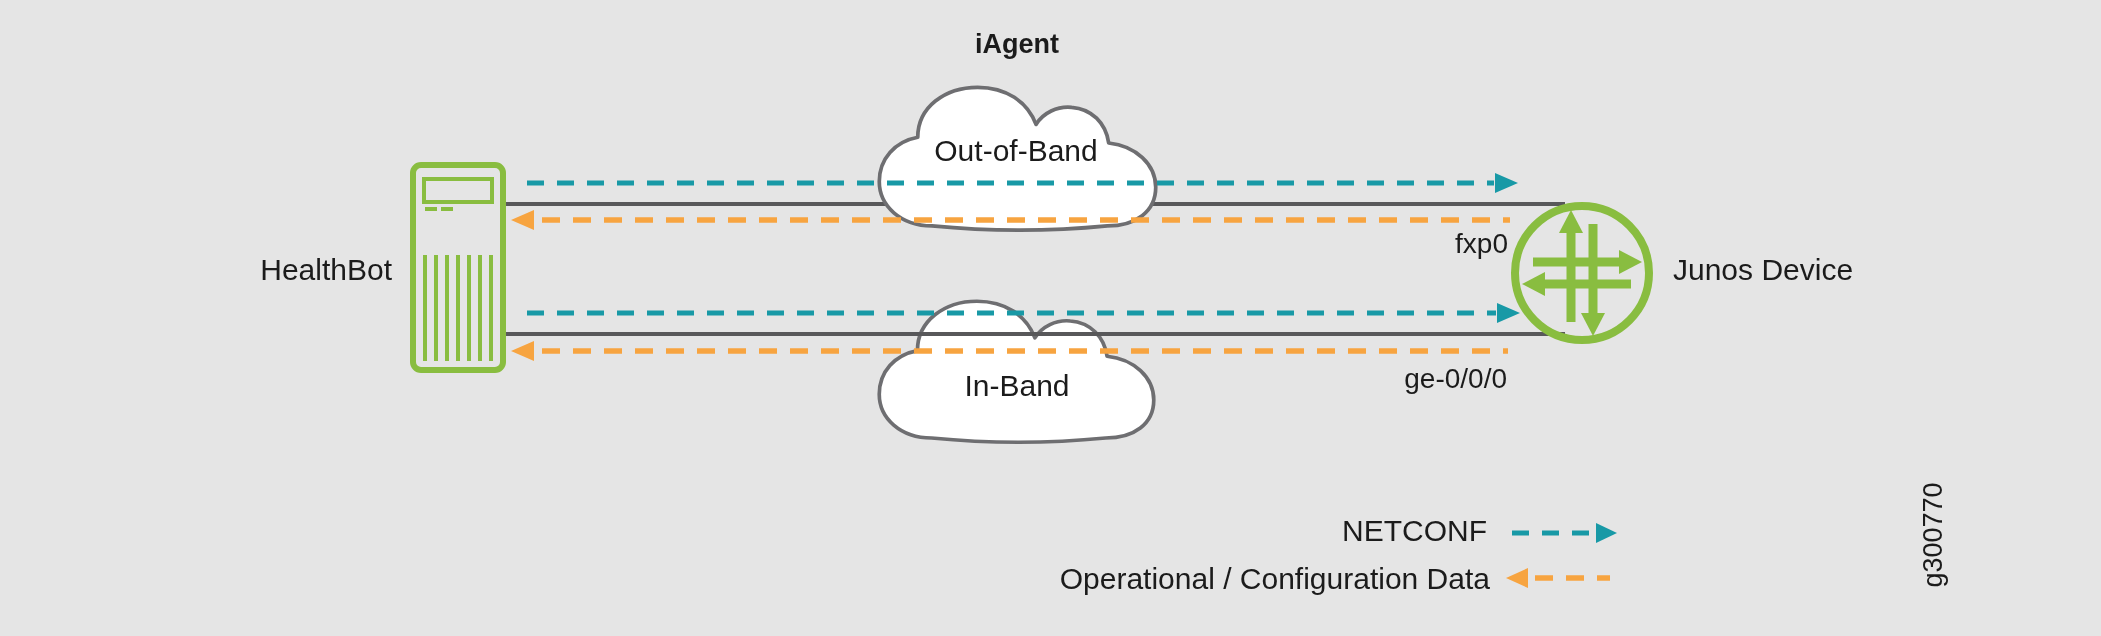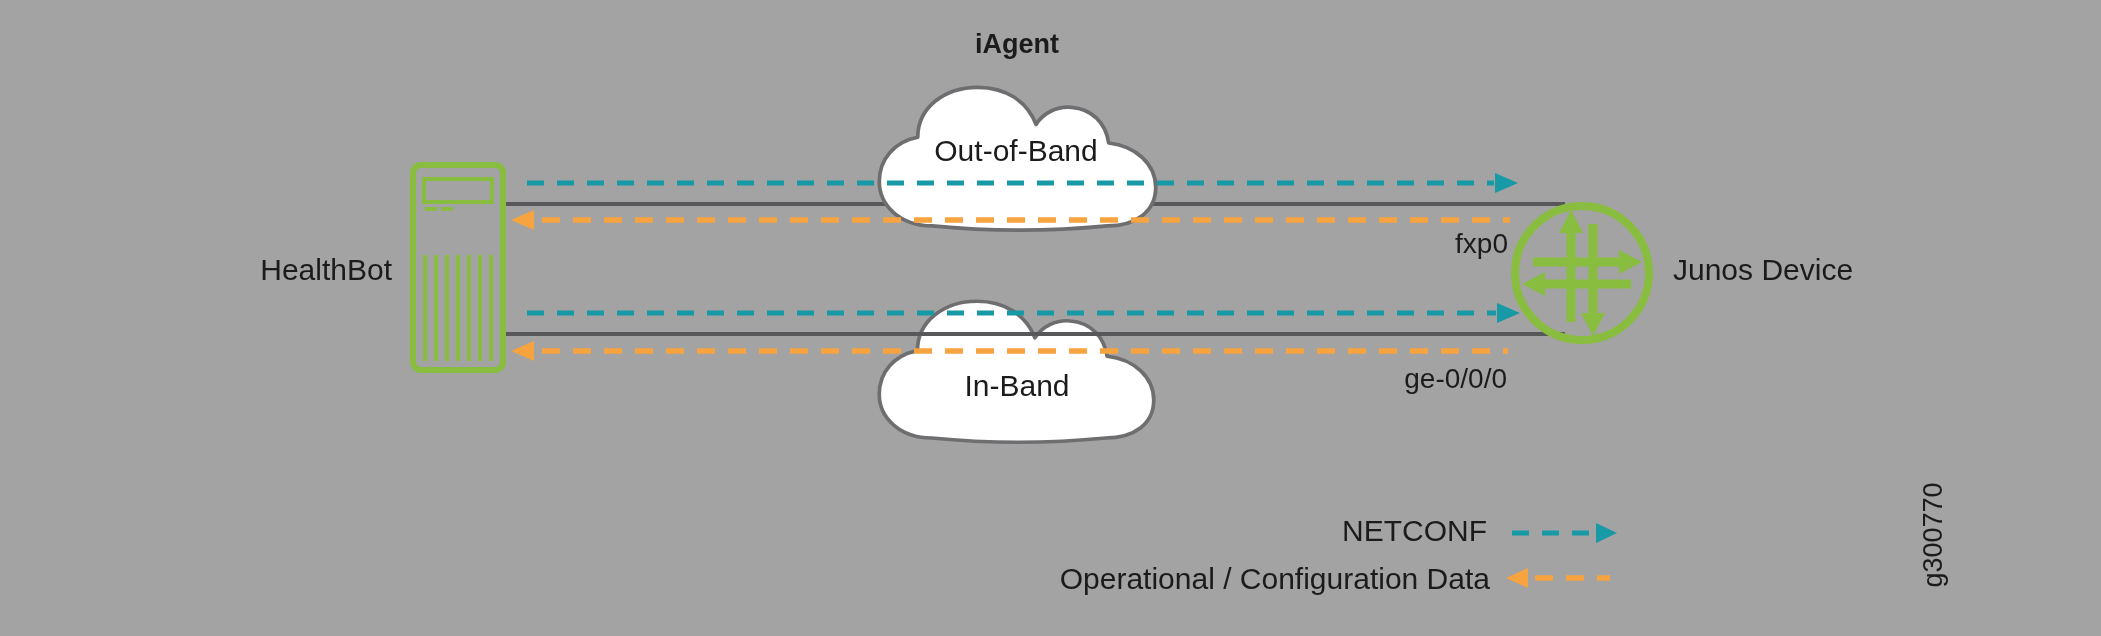--- a/index.html
+++ b/index.html
@@ -1,20 +1,20 @@
 <!DOCTYPE html>
 <html style="--green: #89bd40; --teal: #1899a6; --orange: #f7a440; --line-gray: #58585a; --cloud-gray: #6e6e71; --text: #1b1b1b;"><head>
 <meta charset="utf-8">
 <style>
   :root{
     --green:#89bd40; --teal:#1899a6; --orange:#f7a440;
     --line-gray:#58585a; --cloud-gray:#6e6e71; --text:#1b1b1b;
   }
   html,body{margin:0;padding:0;background:#ffffff;}
-  .stage{width:2101px;height:636px;position:relative;background:#a3a3a3;overflow:hidden;}
+  .stage{width:2101px;height:636px;position:relative;background:#e5e5e5;overflow:hidden;}
   svg{display:block;}
   .cloud{fill:#ffffff;stroke:var(--cloud-gray);stroke-width:2.6;stroke-linejoin:round;}
   .gray-line{stroke:var(--line-gray);stroke-width:4;fill:none;}
   .teal-dash{stroke:var(--teal);stroke-width:5;stroke-dasharray:17 13;fill:none;}
   .orange-dash{stroke:var(--orange);stroke-width:5.5;stroke-dasharray:18 13;fill:none;}
   .teal-fill{fill:var(--teal);stroke:none;}
   .orange-fill{fill:var(--orange);stroke:none;}
   .green-stroke{stroke:var(--green);fill:none;}
   .green-fill{fill:var(--green);stroke:none;}
   .lbl{font-family:"Liberation Sans",sans-serif;fill:var(--text);font-size:30px;}

